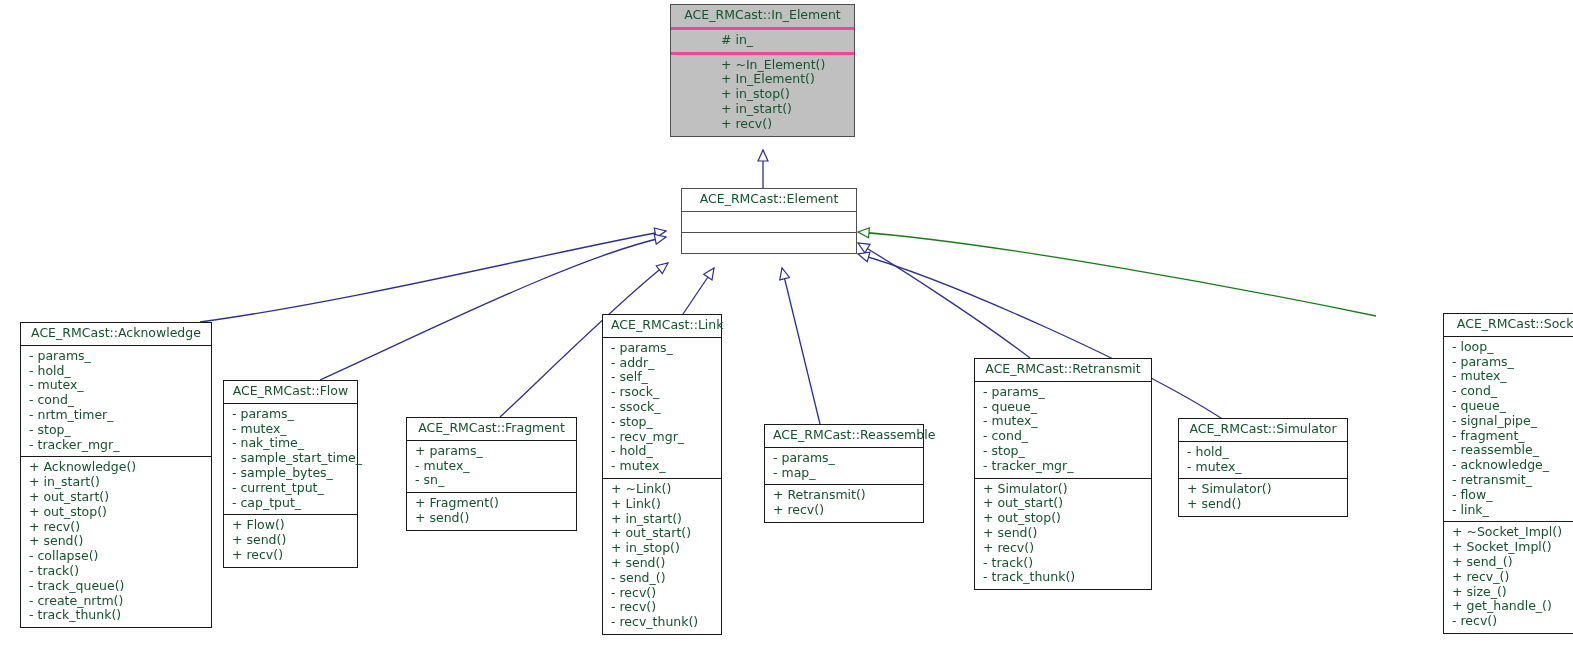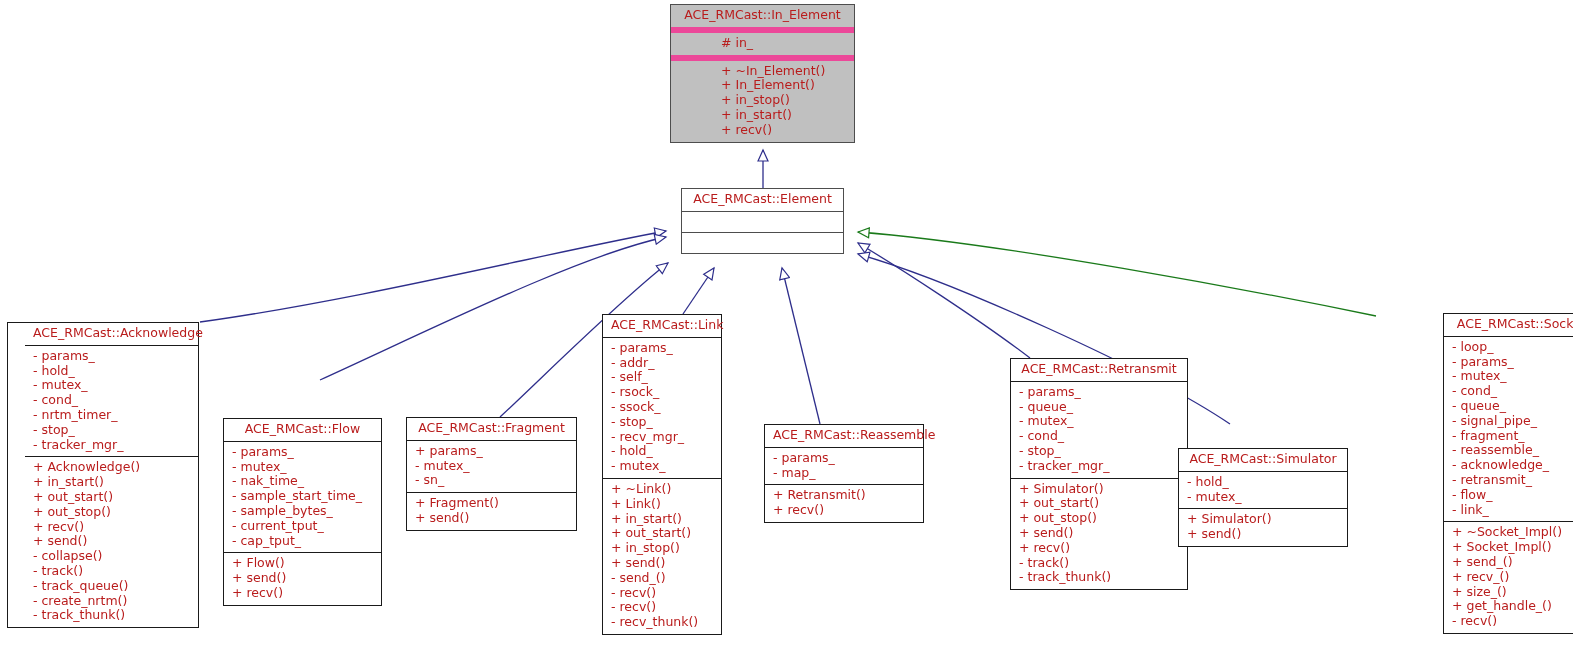--- a/index.html
+++ b/index.html
@@ -25,29 +25,29 @@
     height: 648px;
     pointer-events: none;
   }
   .uml-class {
     position: absolute;
     box-sizing: border-box;
     background: #ffffff;
     border: 1px solid #1a1a1a;
     font-size: 12.5px;
     line-height: 14.8px;
-    color: #b91c1c;
+    color: #14532d;
     z-index: 5;
   }
   .uml-class.highlight {
     background: #c0c0c0;
     border: 1px solid #4d4d4d;
   }
   .uml-class.highlight .uml-compartment {
-    border-top: 6px solid #ec4899;
+    border-top: 3px solid #ec4899;
     padding-left: 48px;
   }
   .uml-title {
     text-align: center;
     padding: 3px 8px 4px 8px;
     white-space: nowrap;
     font-size: 12.5px;
   }
   .uml-compartment {
     border-top: 1px solid #1a1a1a;
@@ -103,27 +103,27 @@
     </div>
     <div class="uml-compartment">
       <div class="uml-row">+ ~In_Element()</div>
       <div class="uml-row">+ In_Element()</div>
       <div class="uml-row">+ in_stop()</div>
       <div class="uml-row">+ in_start()</div>
       <div class="uml-row">+ recv()</div>
     </div>
   </div>
 
-  <div class="uml-class" style="left:681px; top:188px; width:163px; border-color:#4d4d4d;">
+  <div class="uml-class" style="left:681px; top:188px; width:176px; border-color:#4d4d4d;">
     <div class="uml-title">ACE_RMCast::Element</div>
     <div class="uml-compartment empty" style="border-top-color:#4d4d4d;"></div>
     <div class="uml-compartment empty" style="border-top-color:#4d4d4d;"></div>
   </div>
 
-  <div class="uml-class" style="left:7px; top:322px; width:192px;padding-left:17px;">
+  <div class="uml-class" style="left:20px; top:322px; width:192px;">
     <div class="uml-title">ACE_RMCast::Acknowledge</div>
     <div class="uml-compartment">
       <div class="uml-row">- params_</div>
       <div class="uml-row">- hold_</div>
       <div class="uml-row">- mutex_</div>
       <div class="uml-row">- cond_</div>
       <div class="uml-row">- nrtm_timer_</div>
       <div class="uml-row">- stop_</div>
       <div class="uml-row">- tracker_mgr_</div>
     </div>
@@ -135,21 +135,21 @@
       <div class="uml-row">+ recv()</div>
       <div class="uml-row">+ send()</div>
       <div class="uml-row">- collapse()</div>
       <div class="uml-row">- track()</div>
       <div class="uml-row">- track_queue()</div>
       <div class="uml-row">- create_nrtm()</div>
       <div class="uml-row">- track_thunk()</div>
     </div>
   </div>
 
-  <div class="uml-class" style="left:223px; top:380px; width:159px;margin-top:38px;">
+  <div class="uml-class" style="left:223px; top:380px; width:135px;">
     <div class="uml-title">ACE_RMCast::Flow</div>
     <div class="uml-compartment">
       <div class="uml-row">- params_</div>
       <div class="uml-row">- mutex_</div>
       <div class="uml-row">- nak_time_</div>
       <div class="uml-row">- sample_start_time_</div>
       <div class="uml-row">- sample_bytes_</div>
       <div class="uml-row">- current_tput_</div>
       <div class="uml-row">- cap_tput_</div>
     </div>
@@ -205,42 +205,42 @@
     <div class="uml-compartment">
       <div class="uml-row">- params_</div>
       <div class="uml-row">- map_</div>
     </div>
     <div class="uml-compartment">
       <div class="uml-row">+ Retransmit()</div>
       <div class="uml-row">+ recv()</div>
     </div>
   </div>
 
-  <div class="uml-class" style="left:974px; top:358px; width:178px;margin-left:36px;">
+  <div class="uml-class" style="left:974px; top:358px; width:178px;">
     <div class="uml-title">ACE_RMCast::Retransmit</div>
     <div class="uml-compartment">
       <div class="uml-row">- params_</div>
       <div class="uml-row">- queue_</div>
       <div class="uml-row">- mutex_</div>
       <div class="uml-row">- cond_</div>
       <div class="uml-row">- stop_</div>
       <div class="uml-row">- tracker_mgr_</div>
     </div>
     <div class="uml-compartment">
       <div class="uml-row">+ Simulator()</div>
       <div class="uml-row">+ out_start()</div>
       <div class="uml-row">+ out_stop()</div>
       <div class="uml-row">+ send()</div>
       <div class="uml-row">+ recv()</div>
       <div class="uml-row">- track()</div>
       <div class="uml-row">- track_thunk()</div>
     </div>
   </div>
 
-  <div class="uml-class" style="left:1178px; top:448px; width:170px;">
+  <div class="uml-class" style="left:1178px; top:418px; width:170px;">
     <div class="uml-title">ACE_RMCast::Simulator</div>
     <div class="uml-compartment">
       <div class="uml-row">- hold_</div>
       <div class="uml-row">- mutex_</div>
     </div>
     <div class="uml-compartment">
       <div class="uml-row">+ Simulator()</div>
       <div class="uml-row">+ send()</div>
     </div>
   </div>

